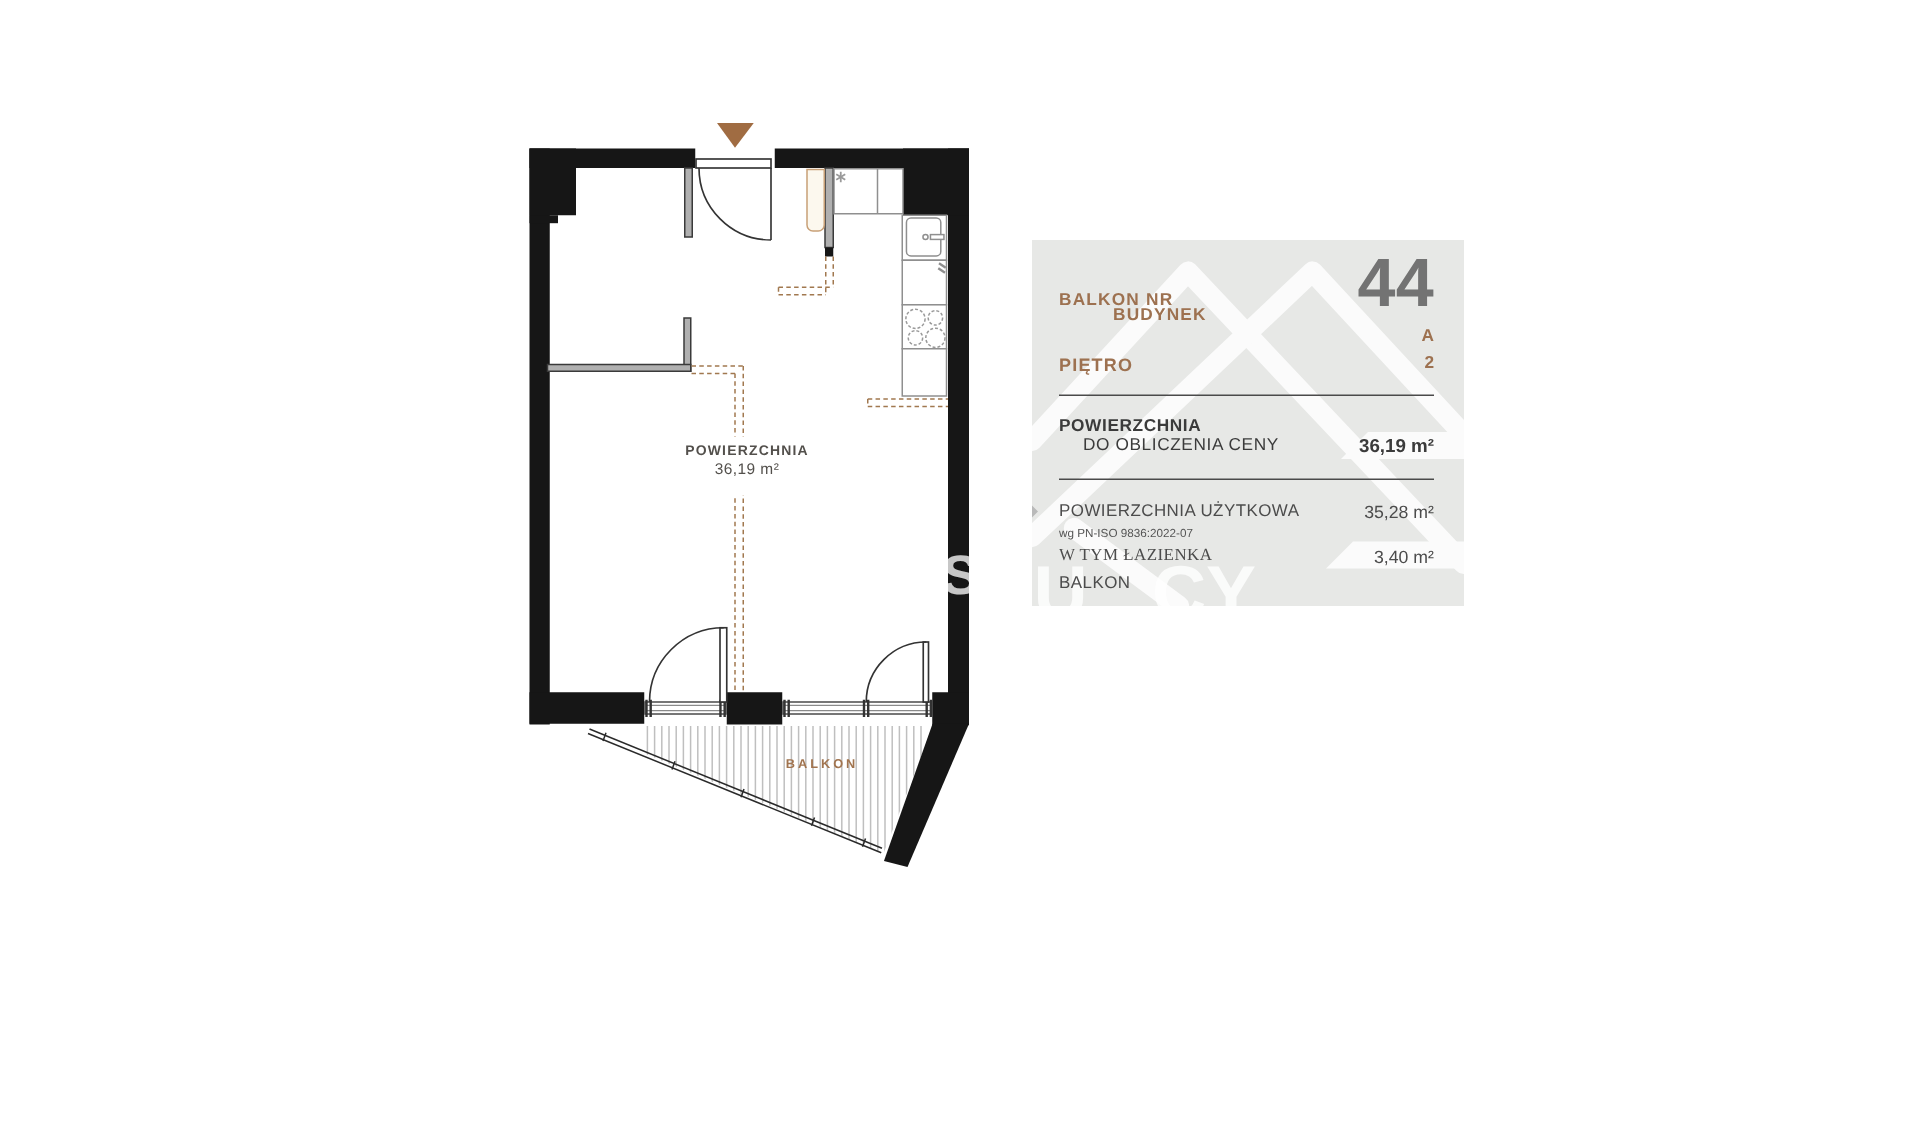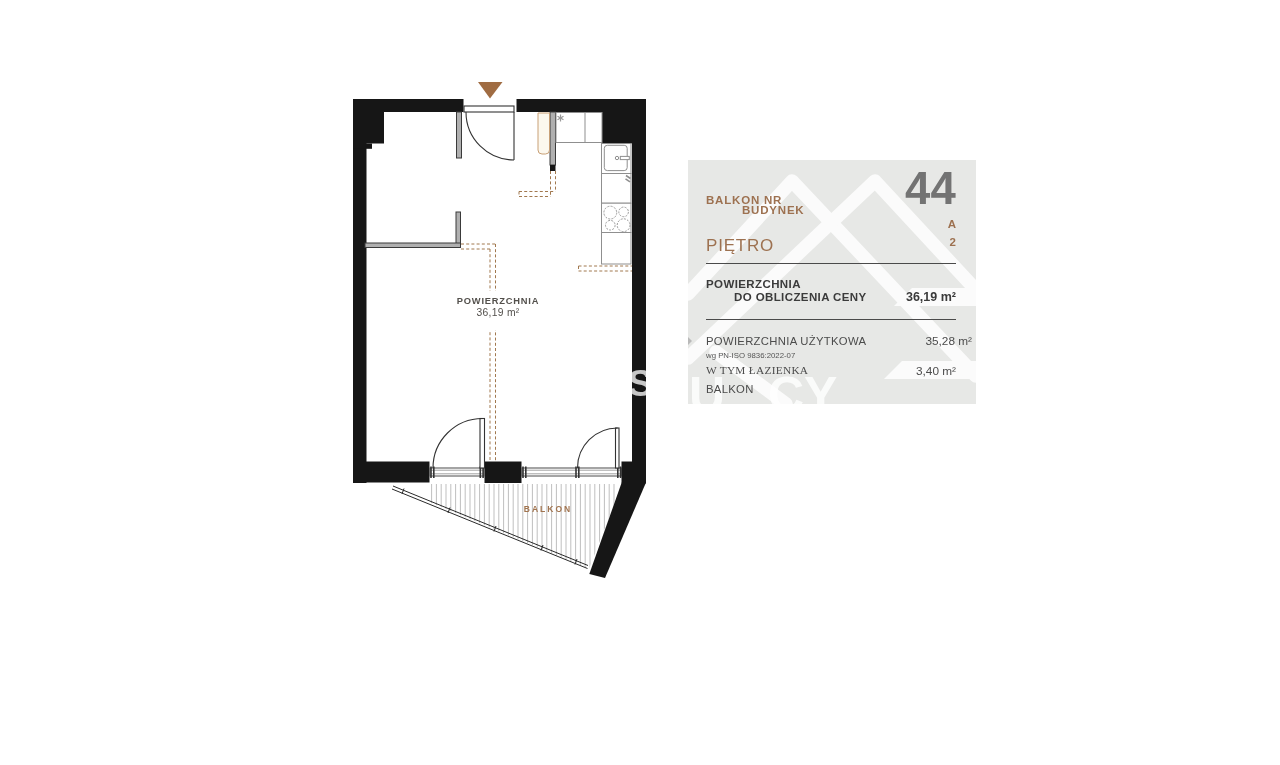--- a/index.html
+++ b/index.html
@@ -235,38 +235,38 @@
   <div class="t" style="left:116px;top:206px;font-size:50px;font-weight:700;color:rgba(255,255,255,0.8);">Y</div>
 
   <div class="t brown" style="left:18px;top:33.6px;font-size:11.5px;font-weight:700;letter-spacing:0.8px;">BALKON NR</div>
 
   <div class="t" style="right:20px;top:2.5px;font-size:45.5px;font-weight:700;letter-spacing:0.2px;color:#737373;">44</div>
 
   <div class="t brown" style="left:18px;top:44px;font-size:11.5px;font-weight:700;letter-spacing:0.8px;margin-left:36px;">BUDYNEK</div>
 
   <div class="t brown" style="right:20px;top:58px;font-size:11.5px;font-weight:700;">A</div>
 
-  <div class="t brown" style="left:18px;top:76px;font-size:17px;font-weight:400;letter-spacing:0.8px;">PIĘTRO</div>
+  <div class="t brown" style="left:18px;top:76px;font-size:12px;font-weight:700;letter-spacing:0.8px;">PIĘTRO</div>
 
   <div class="t brown" style="right:20px;top:76px;font-size:11.5px;font-weight:700;">2</div>
 
   <div style="position:absolute;left:18px;right:20px;top:102.5px;border-top:1.3px solid #4a4a4a;"></div>
 
   <div class="t dark" style="left:18px;top:118.2px;font-size:11.5px;font-weight:700;letter-spacing:0.4px;">POWIERZCHNIA</div>
-  <div class="t dark" style="left:18px;top:130.6px;font-size:11.5px;font-weight:700;letter-spacing:0.4px;padding-left:28px;">DO OBLICZENIA CENY</div>
+  <div class="t dark" style="left:6px;top:130.6px;font-size:11.5px;font-weight:400;letter-spacing:0.4px;padding-left:28px;">DO OBLICZENIA CENY</div>
 
   <div class="t dark" style="right:20px;top:129.7px;font-size:12.5px;font-weight:700;">36,19 m²</div>
 
   <div style="position:absolute;left:18px;right:20px;top:159px;border-top:1.3px solid #4a4a4a;"></div>
 
   <div style="position:absolute;left:0;top:177px;width:0;height:0;border-top:4px solid transparent;border-bottom:4px solid transparent;border-left:4.5px solid #b9b9b9;"></div>
 
   <div class="t gray" style="left:18px;top:174.6px;font-size:11.3px;letter-spacing:0.3px;">POWIERZCHNIA UŻYTKOWA</div>
 
-  <div class="t gray" style="right:4px;top:174.1px;font-size:11.8px;margin-left:40px;">35,28 m²</div>
+  <div class="t gray" style="right:20px;top:174.1px;font-size:11.8px;margin-left:40px;">35,28 m²</div>
 
   <div class="t" style="left:18px;top:191px;font-size:7.8px;color:#555;text-align:center;">wg PN-ISO 9836:2022-07</div>
 
   <div class="t gray" style="left:18px;top:204px;font-size:11.3px;letter-spacing:0.3px;font-family:Liberation Serif, serif;">W TYM ŁAZIENKA</div>
 
   <div class="t gray" style="right:20px;top:203.5px;font-size:11.8px;">3,40 m²</div>
 
   <div class="t gray" style="left:18px;top:223.3px;font-size:11.3px;letter-spacing:0.3px;">BALKON</div>
 </div>
 </div>

